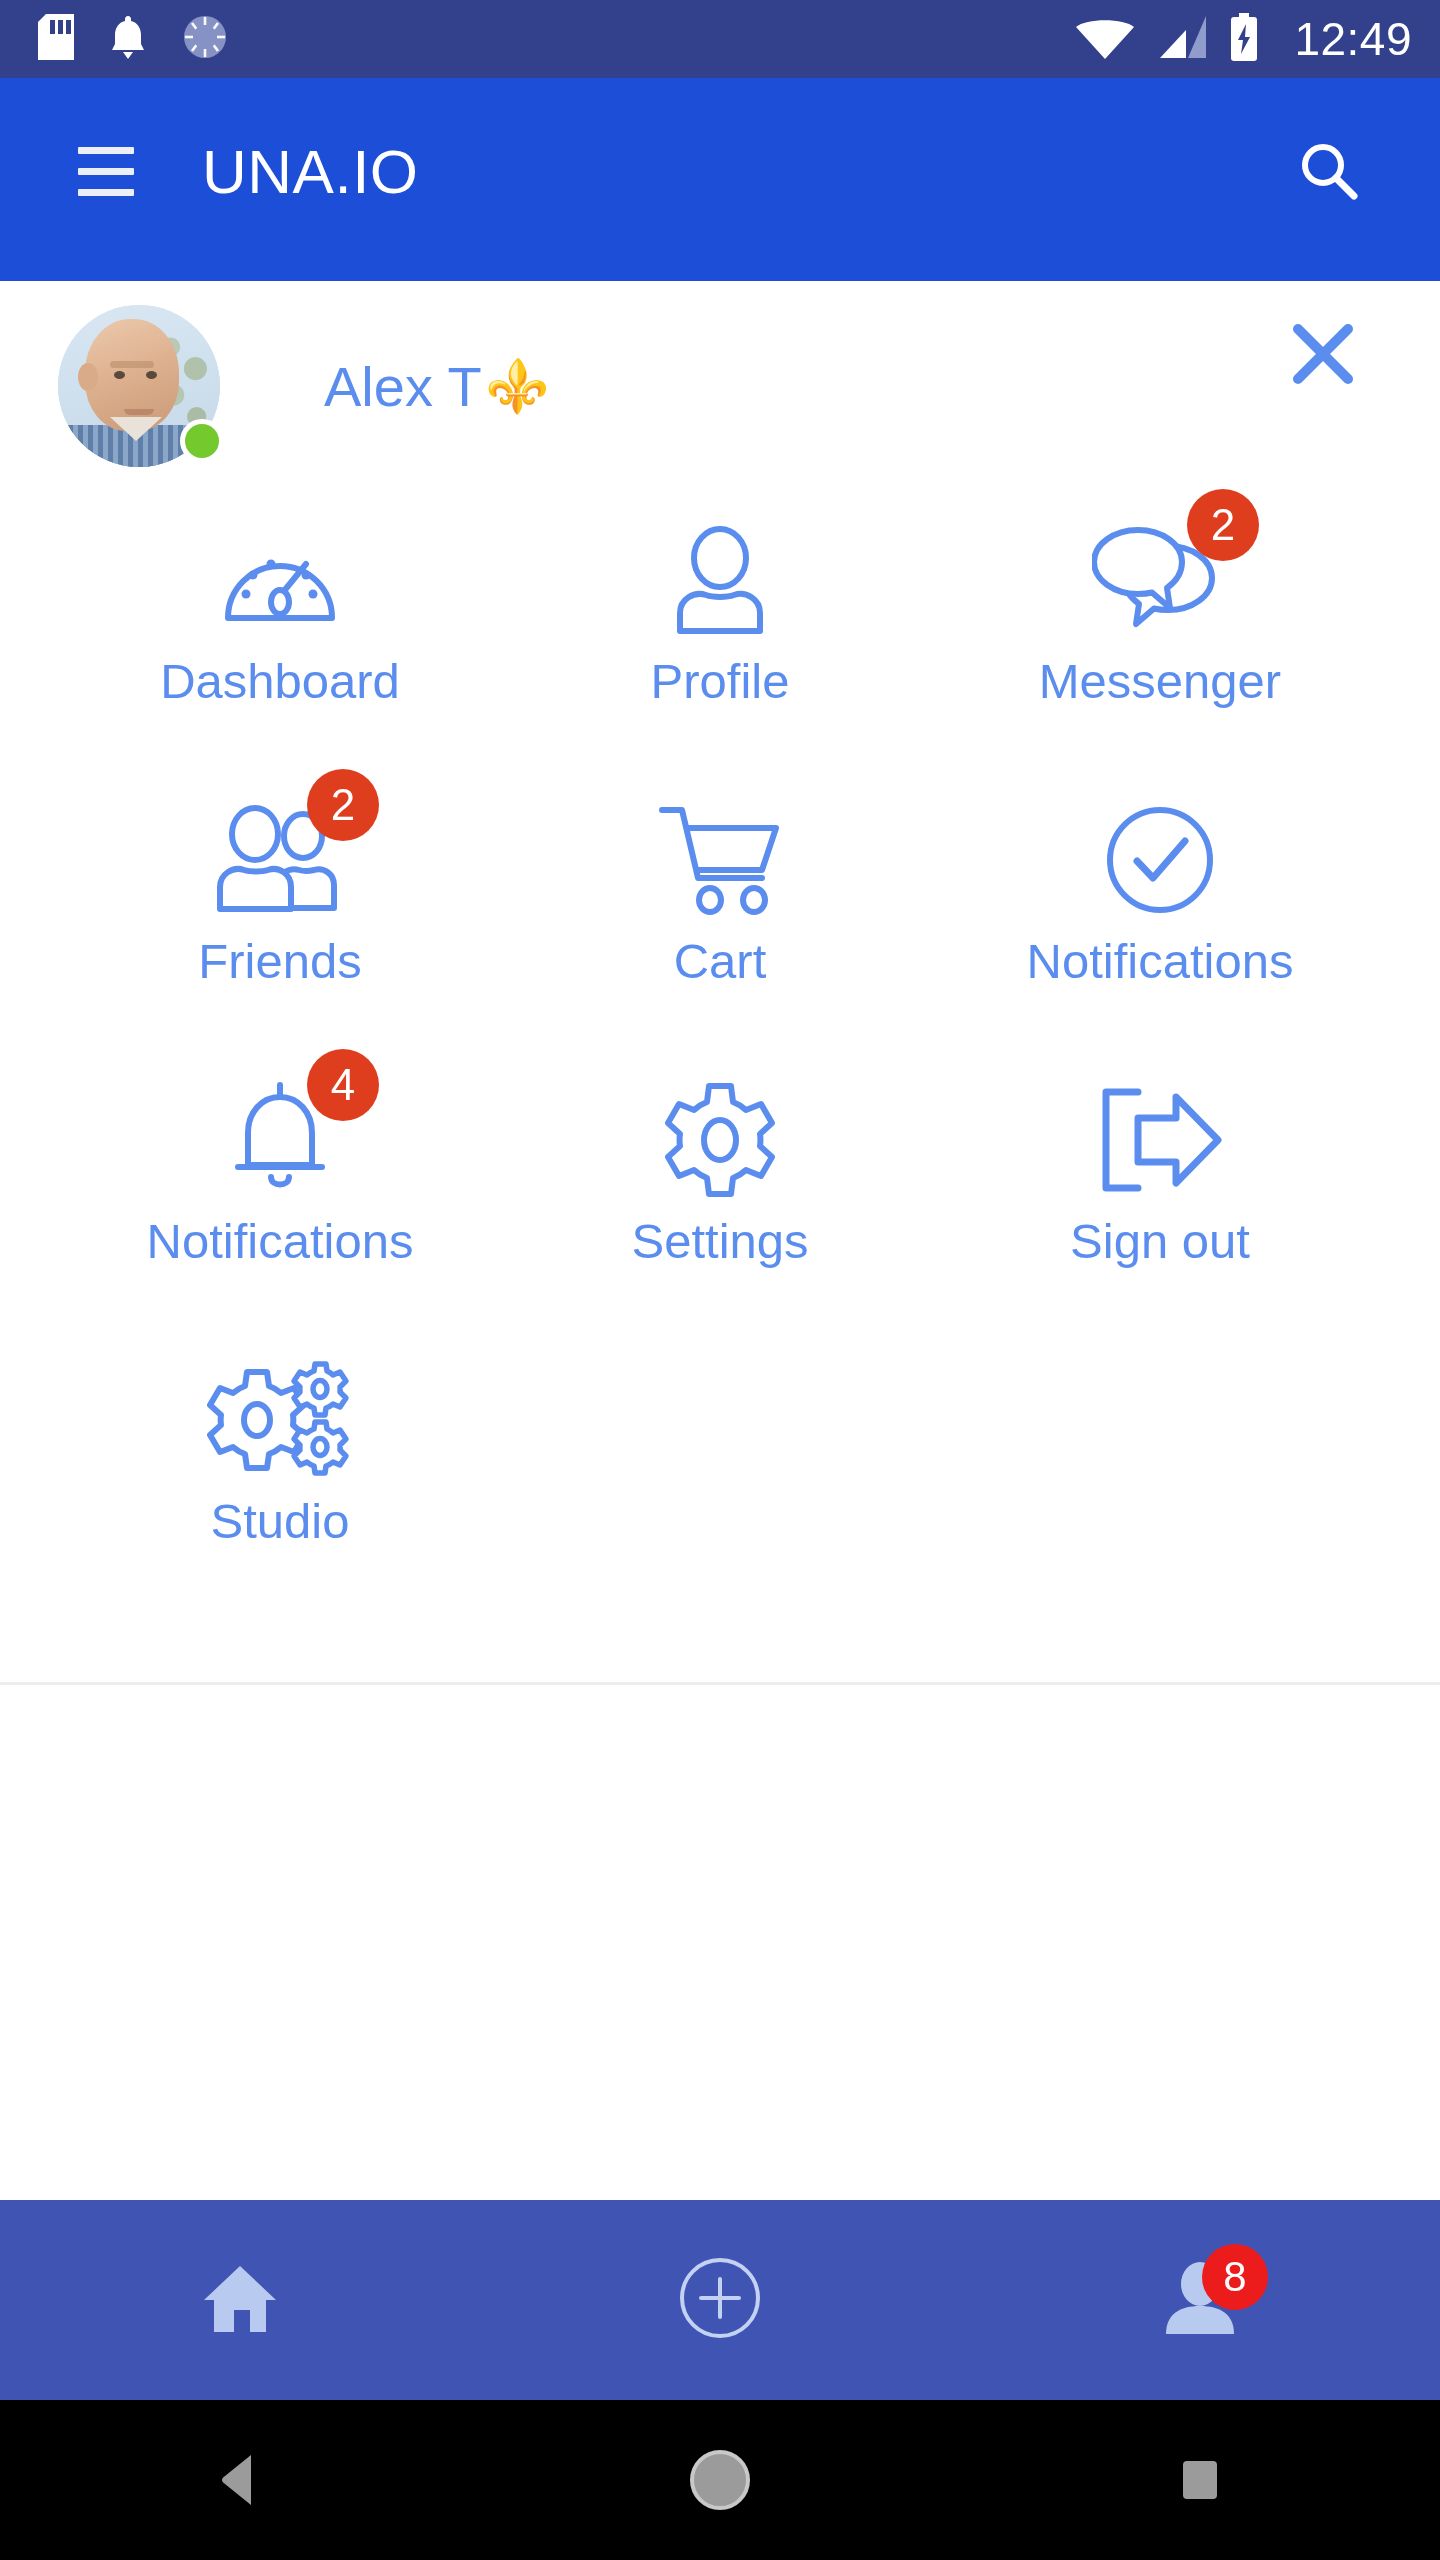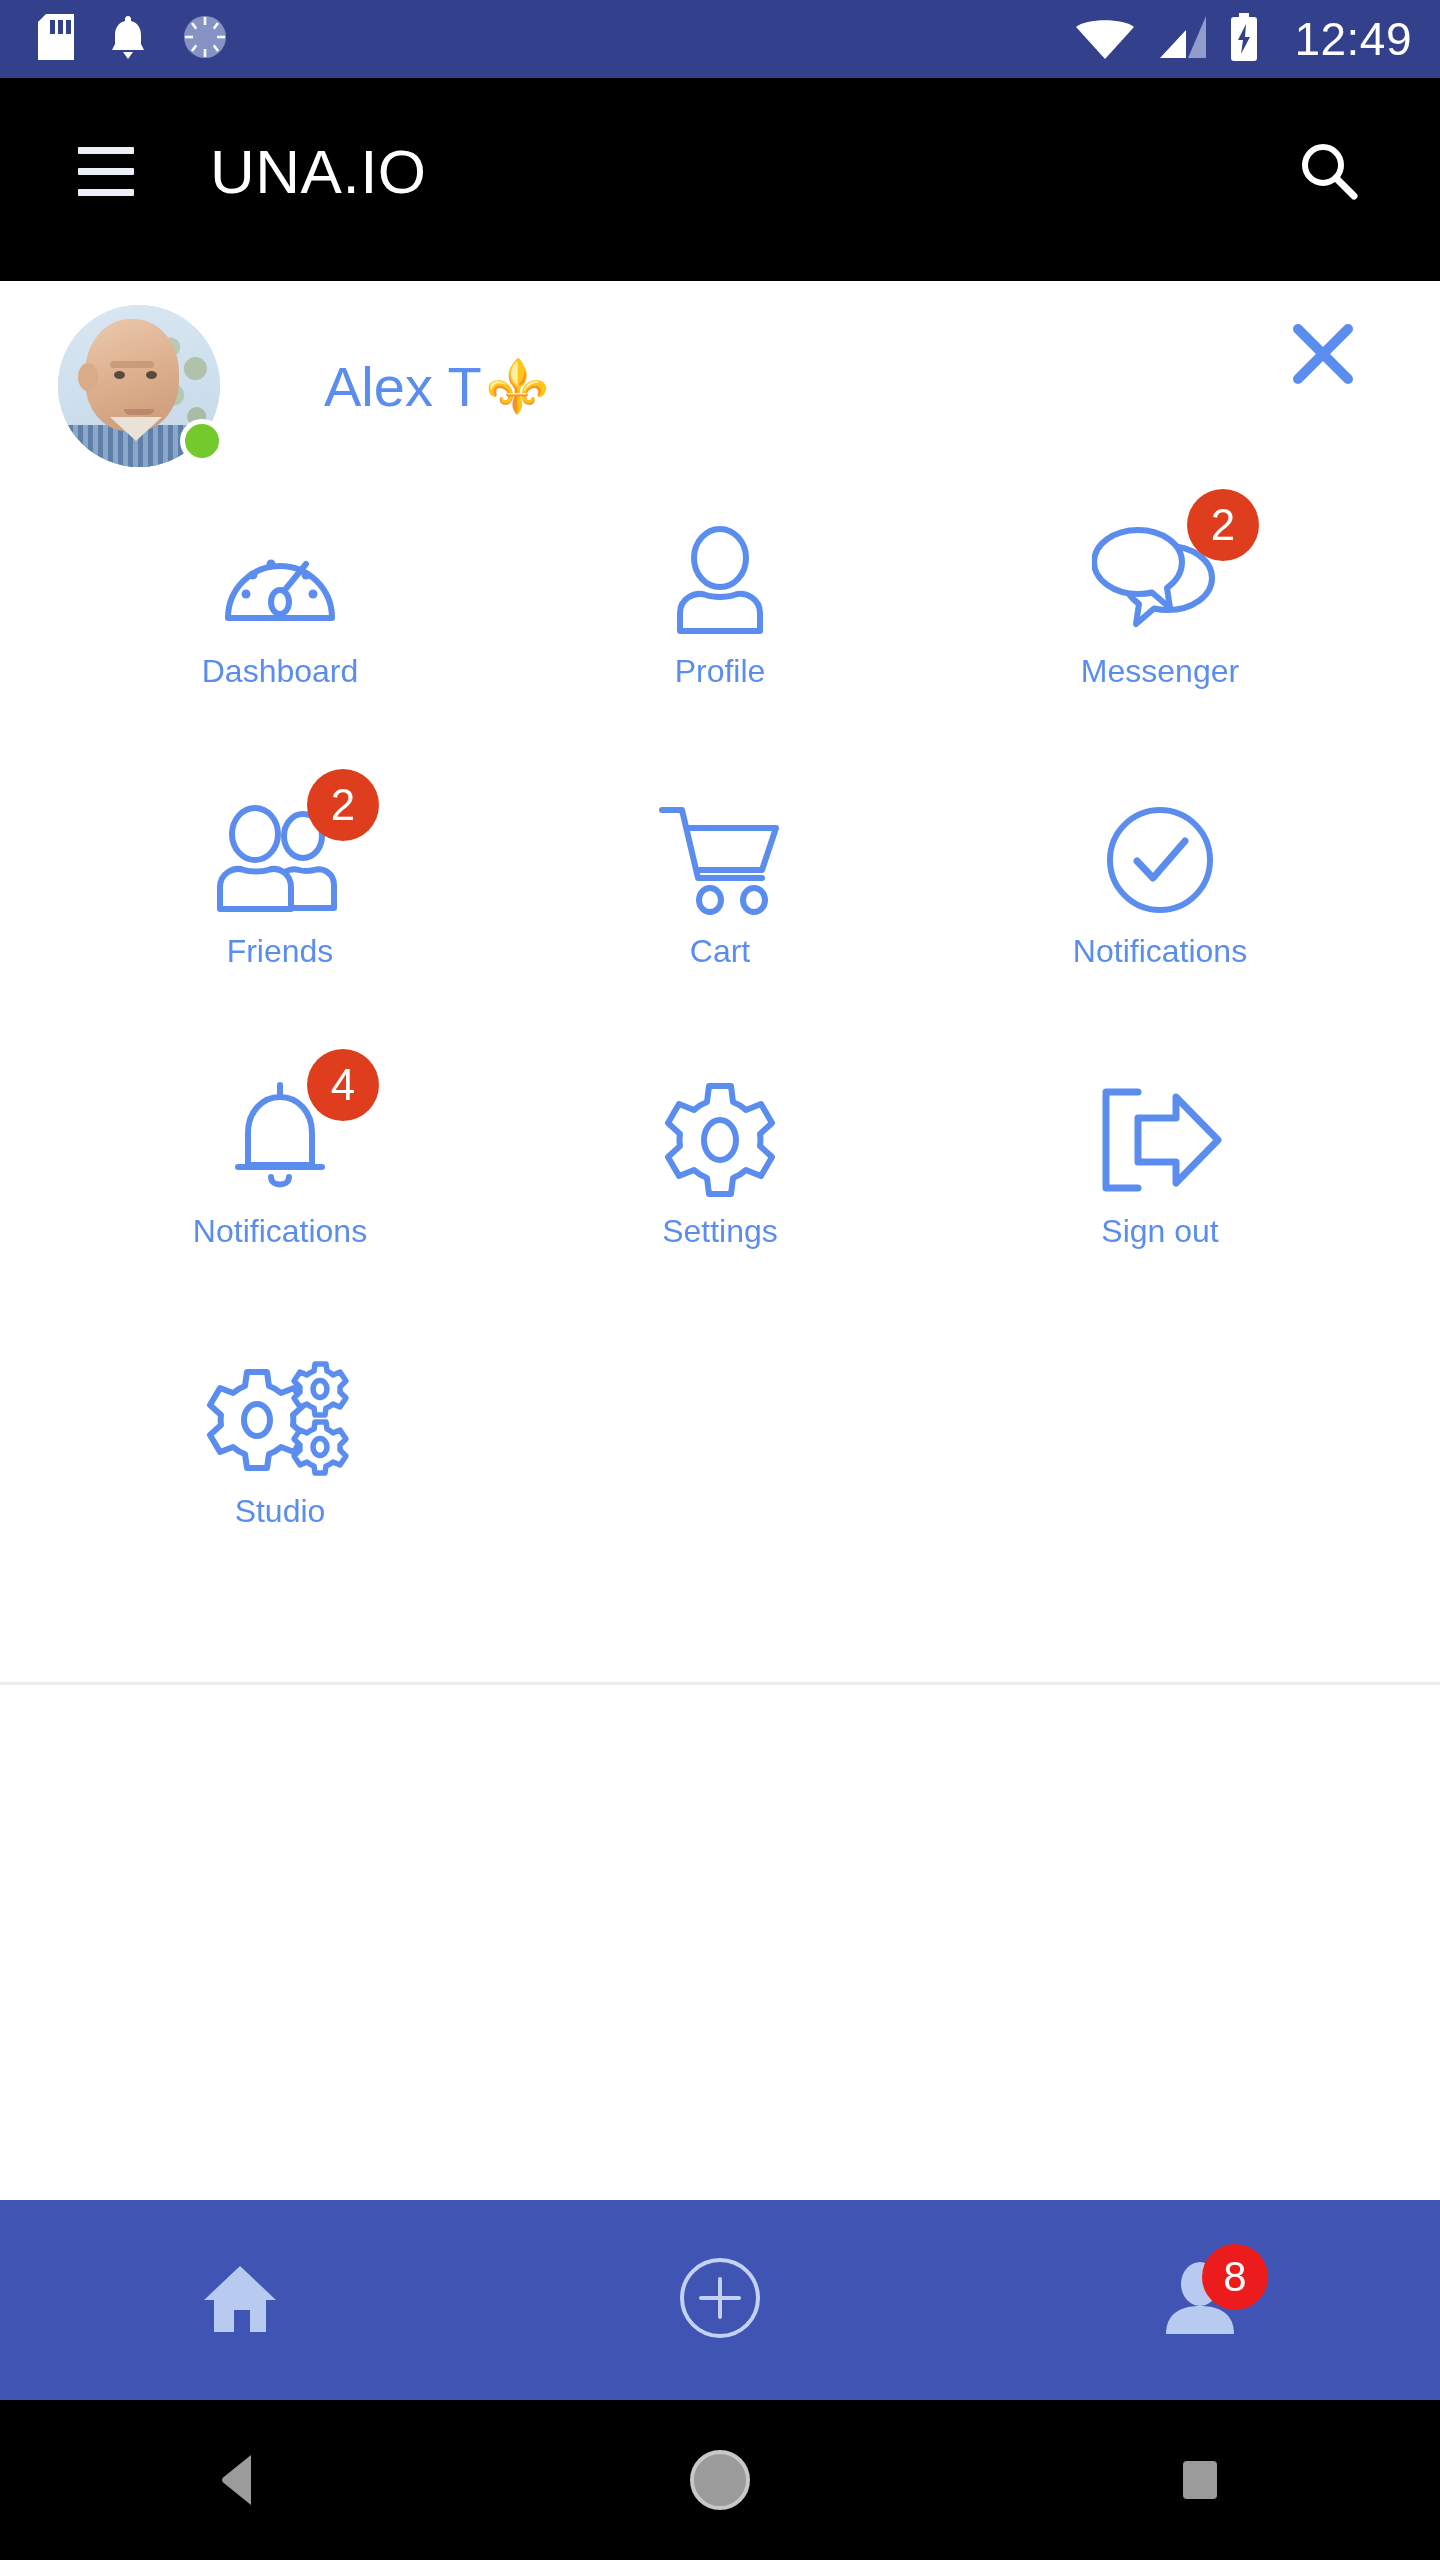--- a/index.html
+++ b/index.html
@@ -47,25 +47,24 @@
     margin-left: 14px;
     font-weight: 400;
   }
 
   
   .app-bar {
     position: absolute;
     top: 78px; left: 0;
     width: 1440px;
     height: 203px;
-    background: #000000;
+    background: #1d4ed8;
     display: flex;
     align-items: center;
     padding: 0 56px 16px 0;
-    gap: 8px;
   }
   .hamburger {
     width: 120px;
     height: 120px;
     margin-left: 46px;
     display: flex;
     flex-direction: column;
     justify-content: center;
     align-items: center;
     gap: 14px;
@@ -251,21 +250,21 @@
   .icon-box {
     position: relative;
     width: 150px;
     height: 130px;
     display: flex;
     align-items: center;
     justify-content: center;
   }
   .menu-label {
     margin-top: 8px;
-    font-size: 32px;
+    font-size: 49px;
     color: #5b8def;
     font-weight: 400;
     white-space: nowrap;
   }
   .badge {
     position: absolute;
     top: -26px;
     right: -24px;
     min-width: 72px;
     height: 72px;

